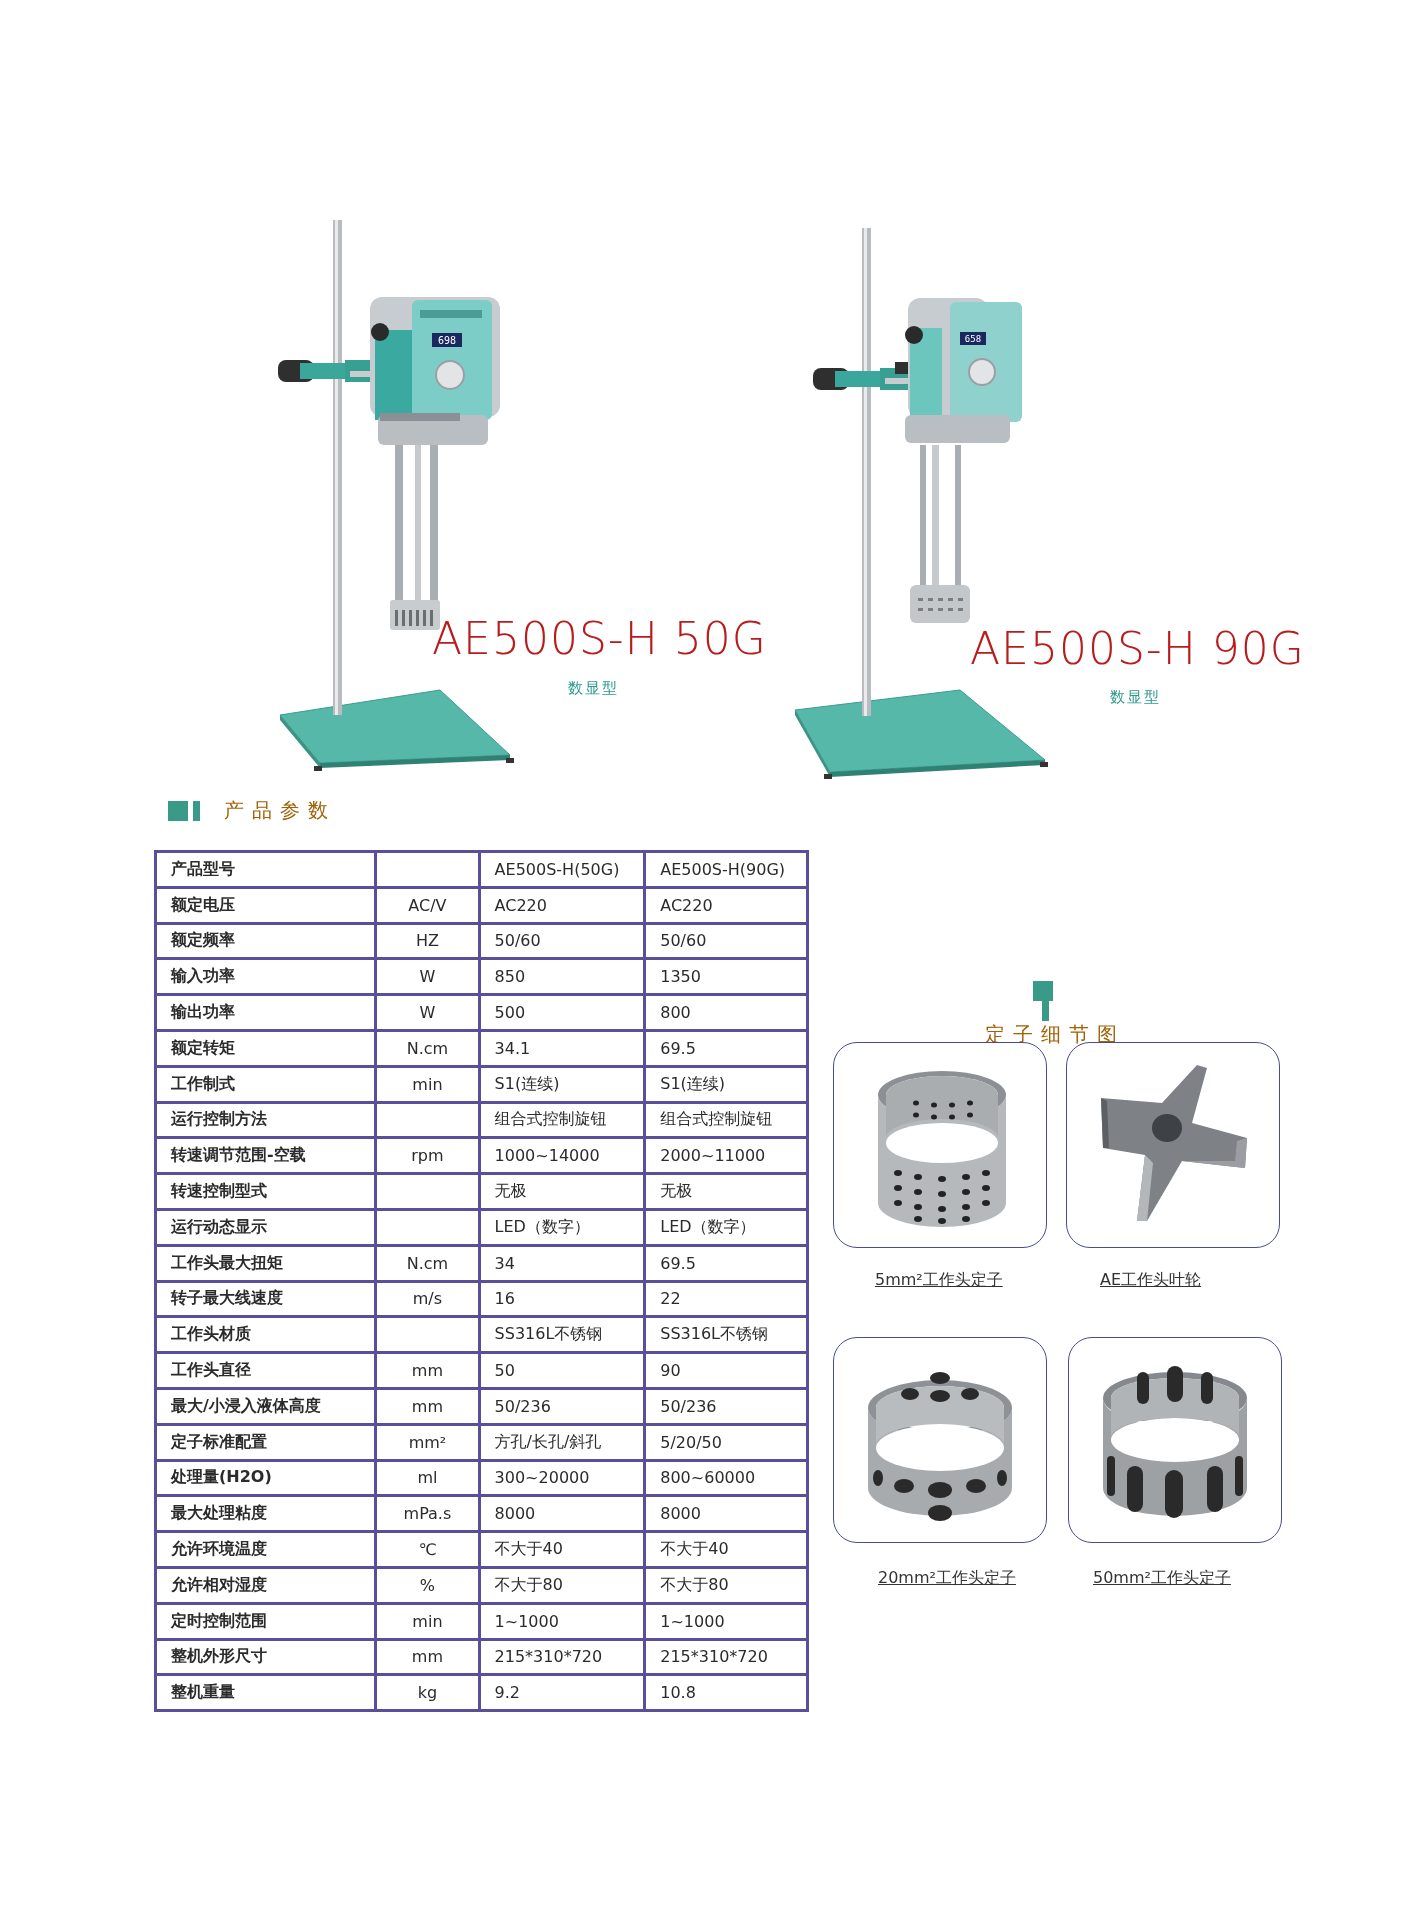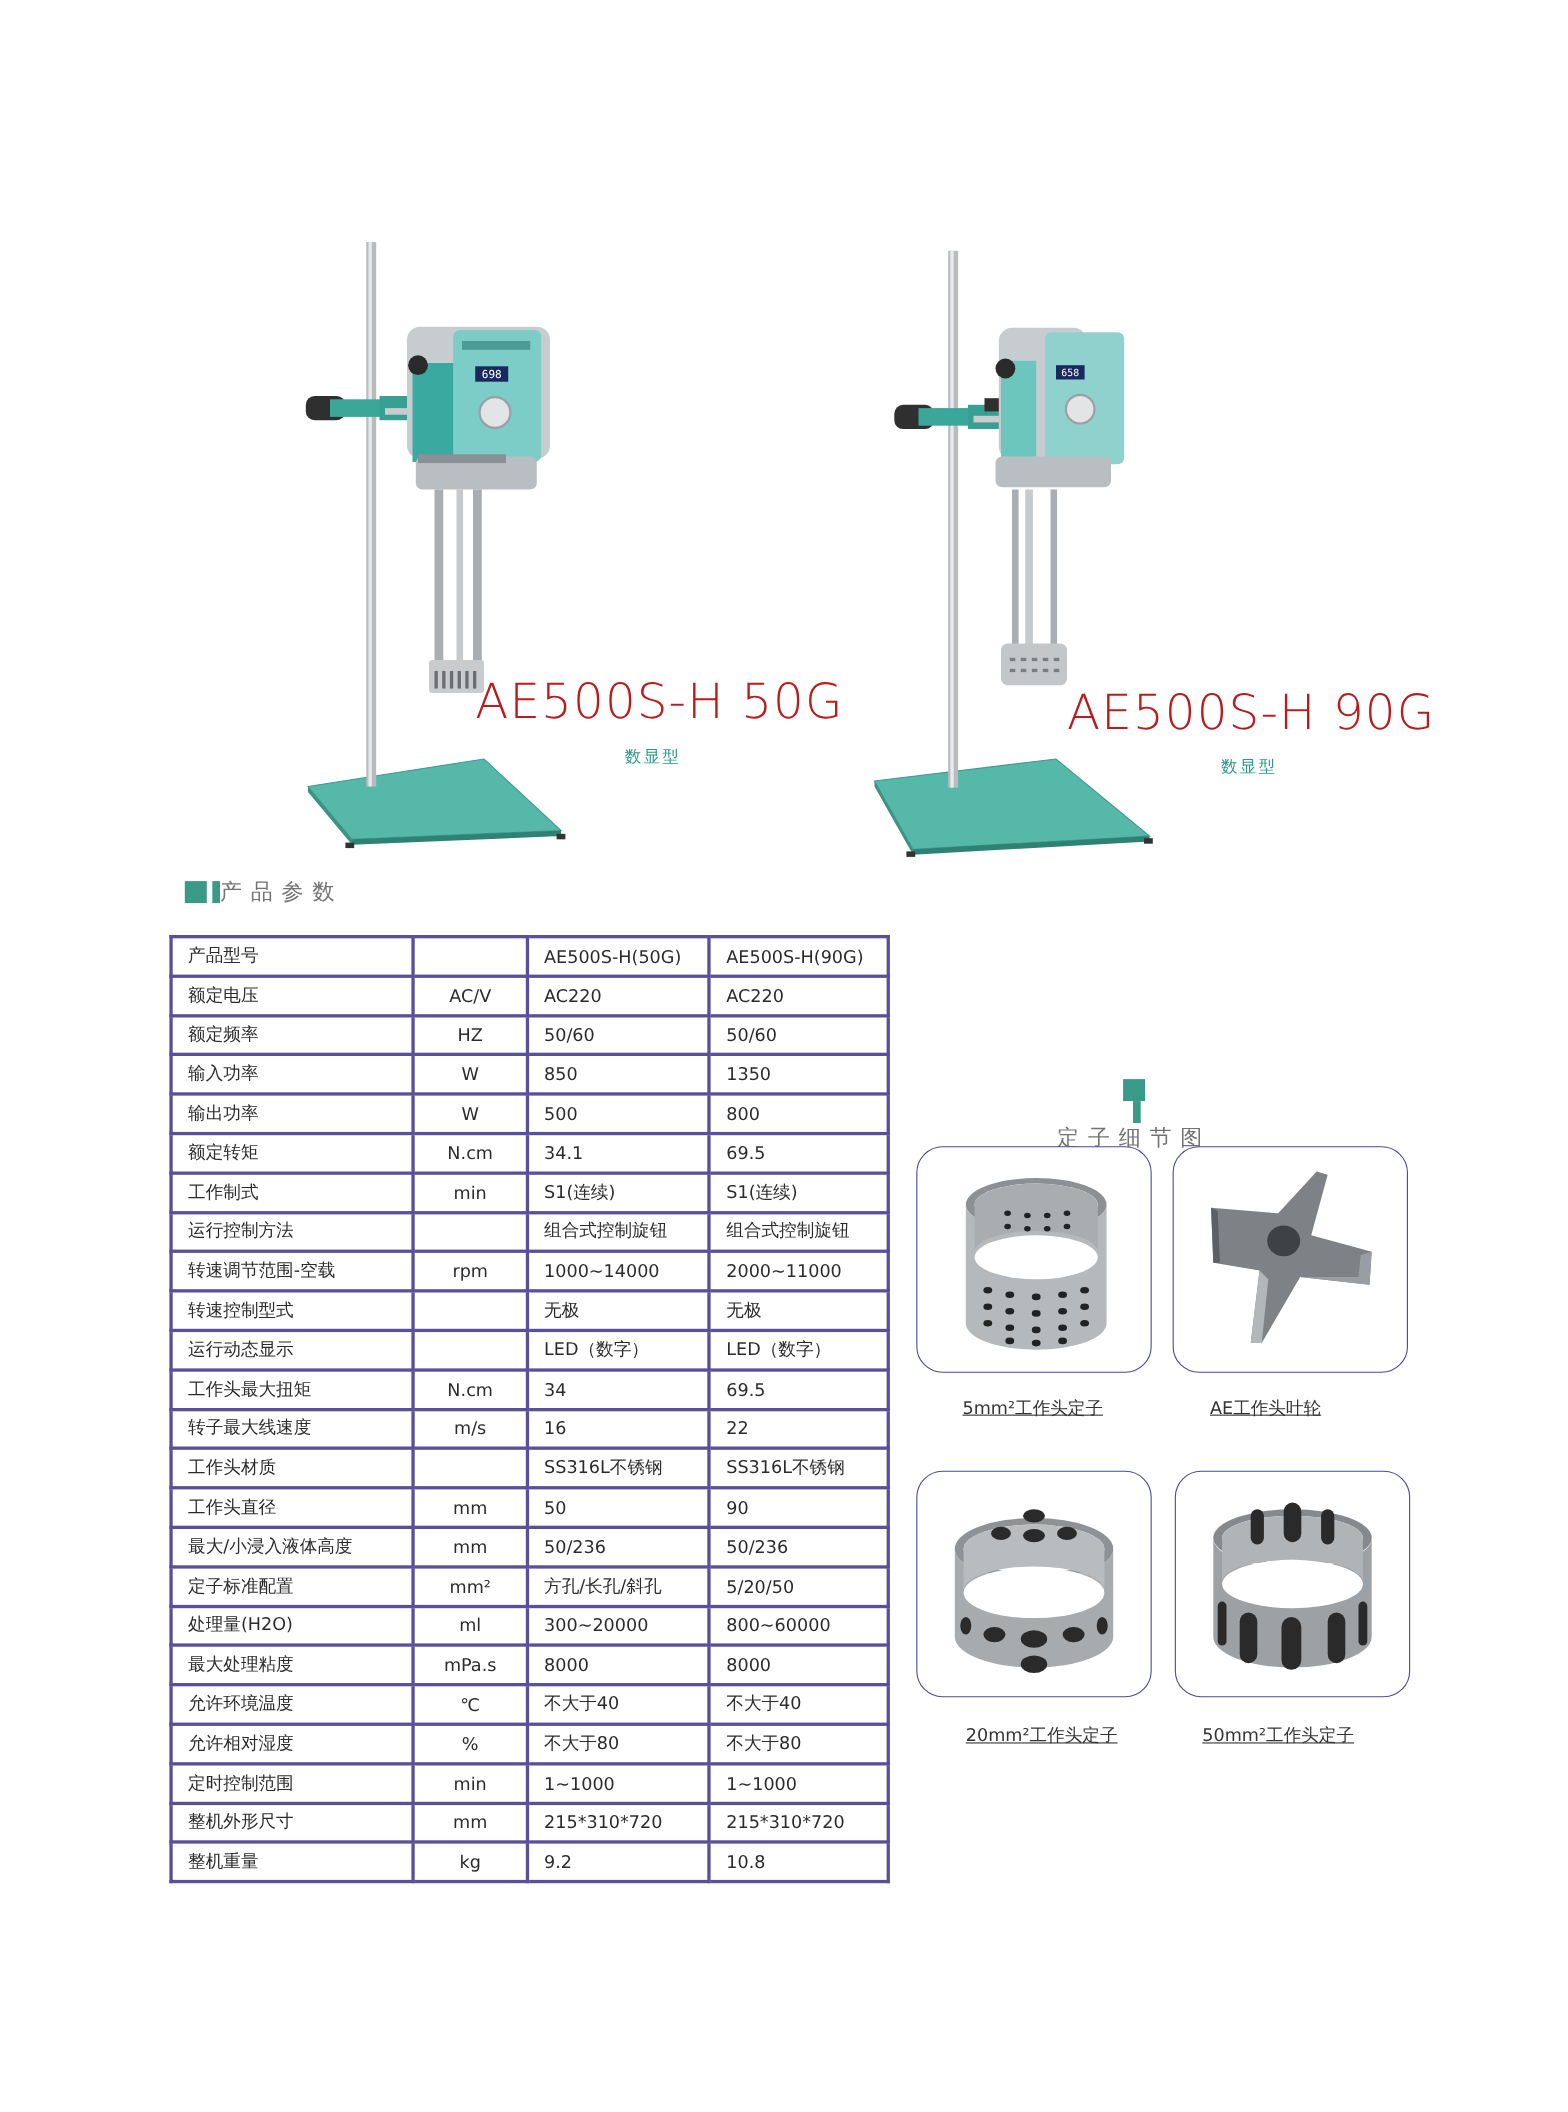--- a/index.html
+++ b/index.html
@@ -6,25 +6,25 @@
     html, body { width: 1425px; height: 1920px; background: #ffffff; overflow: hidden; }
     body { position: relative; font-family: "DejaVu Sans", "Liberation Sans", sans-serif; color: #222; }
 
     .product { position: absolute; }
     .product-title { position: absolute; font-family: "DejaVu Sans", sans-serif; font-weight: 300; color: #b91c1c; font-size: 44px; letter-spacing: 1px; white-space: nowrap; }
     .product-sub { position: absolute; font-size: 15px; color: #2a9a8c; letter-spacing: 2px; white-space: nowrap; }
 
     .section-head { position: absolute; display: flex; align-items: center; }
     .sq-big { width: 20px; height: 20px; background: #3a9a88; }
     .sq-thin { width: 7px; height: 20px; background: #3a9a88; margin-left: 5px; }
-    .section-label { margin-left: 0; font-size: 20px; color: #737373; letter-spacing: 8px; }
+    .section-label { margin-left: 24px; font-size: 20px; color: #a16207; letter-spacing: 8px; }
 
     table.spec { position: absolute; left: 154px; top: 850px; width: 655px; border-collapse: collapse; border: 3px solid #5a4f9a; }
     table.spec td { border: 3px solid #5a4f9a; height: 35.8px; font-size: 16px; color: #2b2b2b; padding: 0 0 0 14px; white-space: nowrap; }
-    table.spec td.c0 { width: 221px; }
+    table.spec td.c0 { width: 221px; font-weight: bold; }
     table.spec td.c1 { width: 104px; text-align: center; padding: 0; }
     table.spec td.c2 { width: 166px; margin-left: 17px; }
     table.spec td.c3 { width: 163px; }
 
     .detail-card { position: absolute; width: 214px; height: 206px; border: 1.5px solid #4a4a9a; border-radius: 24px; background: #fff; overflow: hidden; }
     .detail-caption { position: absolute; font-size: 16px; color: #333; white-space: nowrap; text-decoration: underline; }
   </style>
 </head>
 <body>
 

